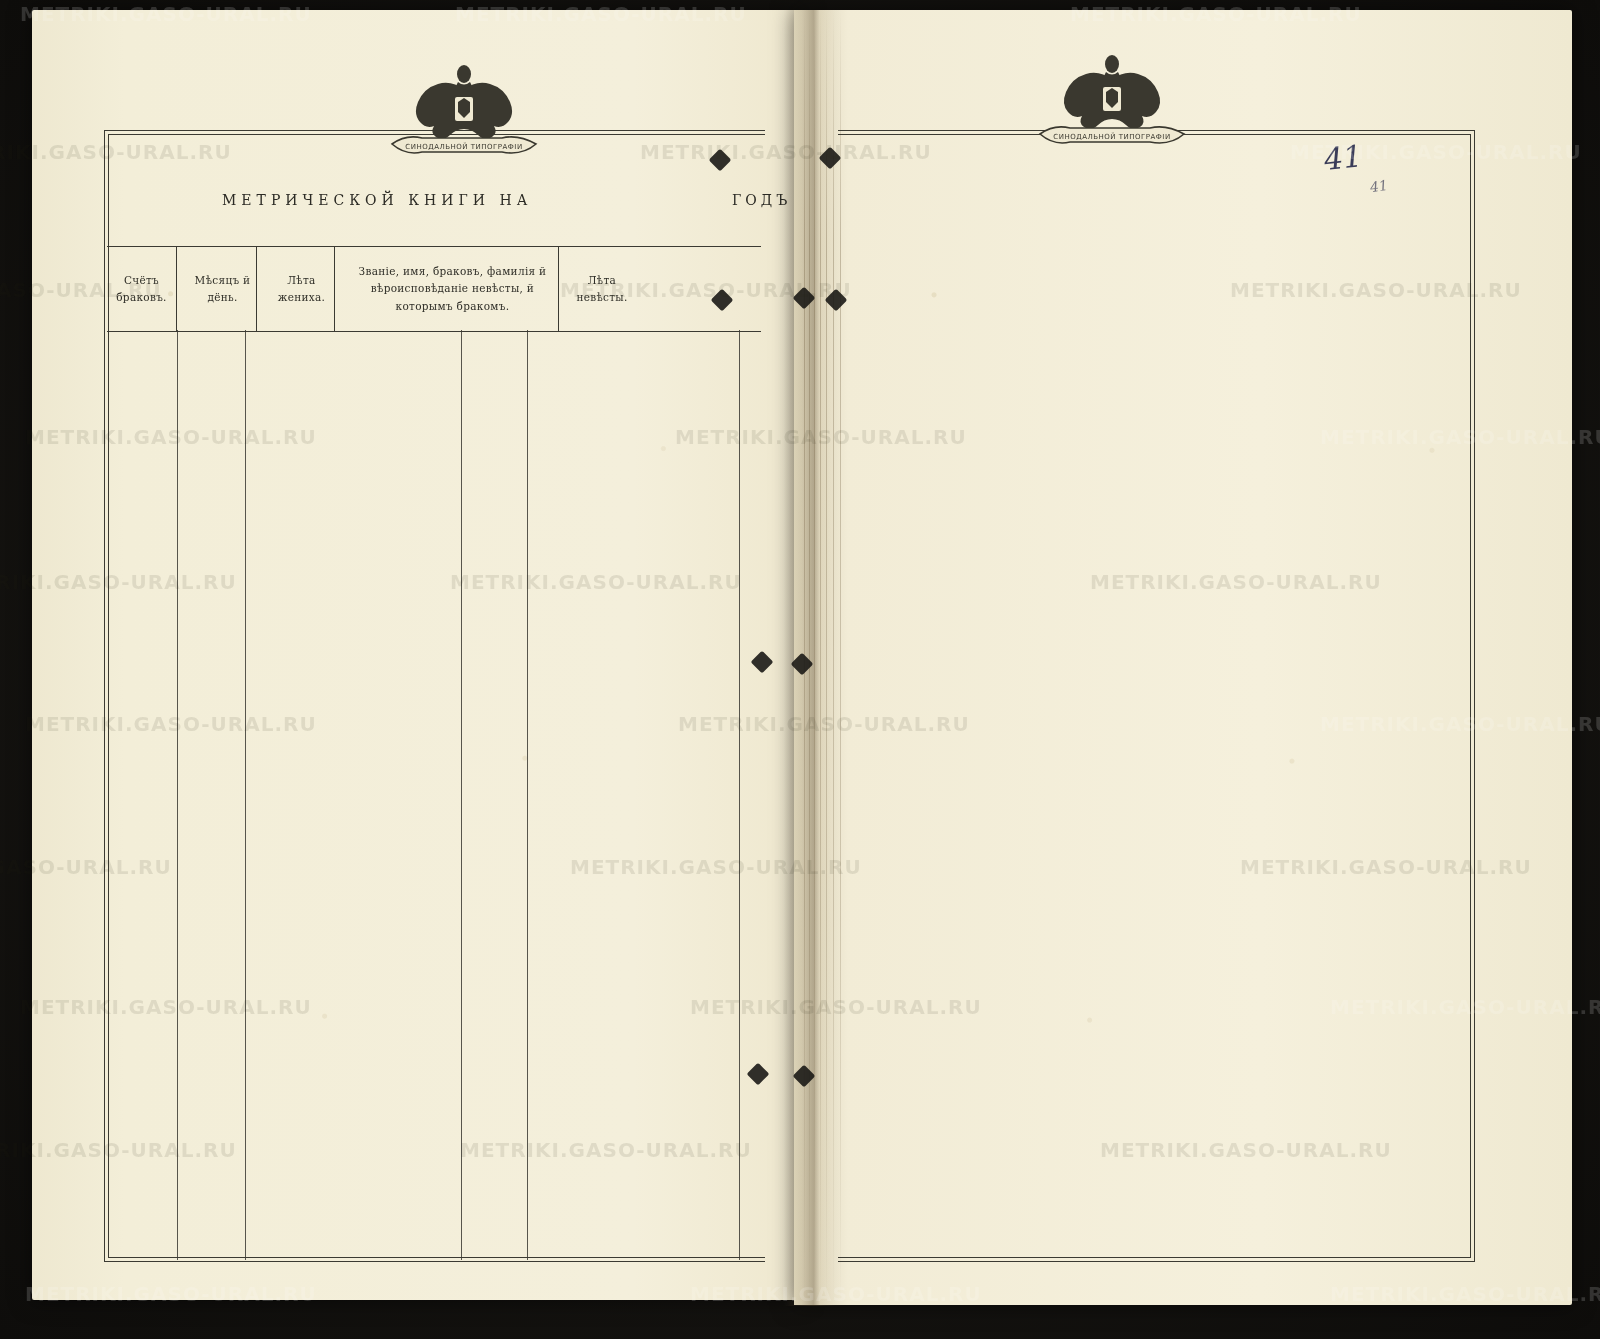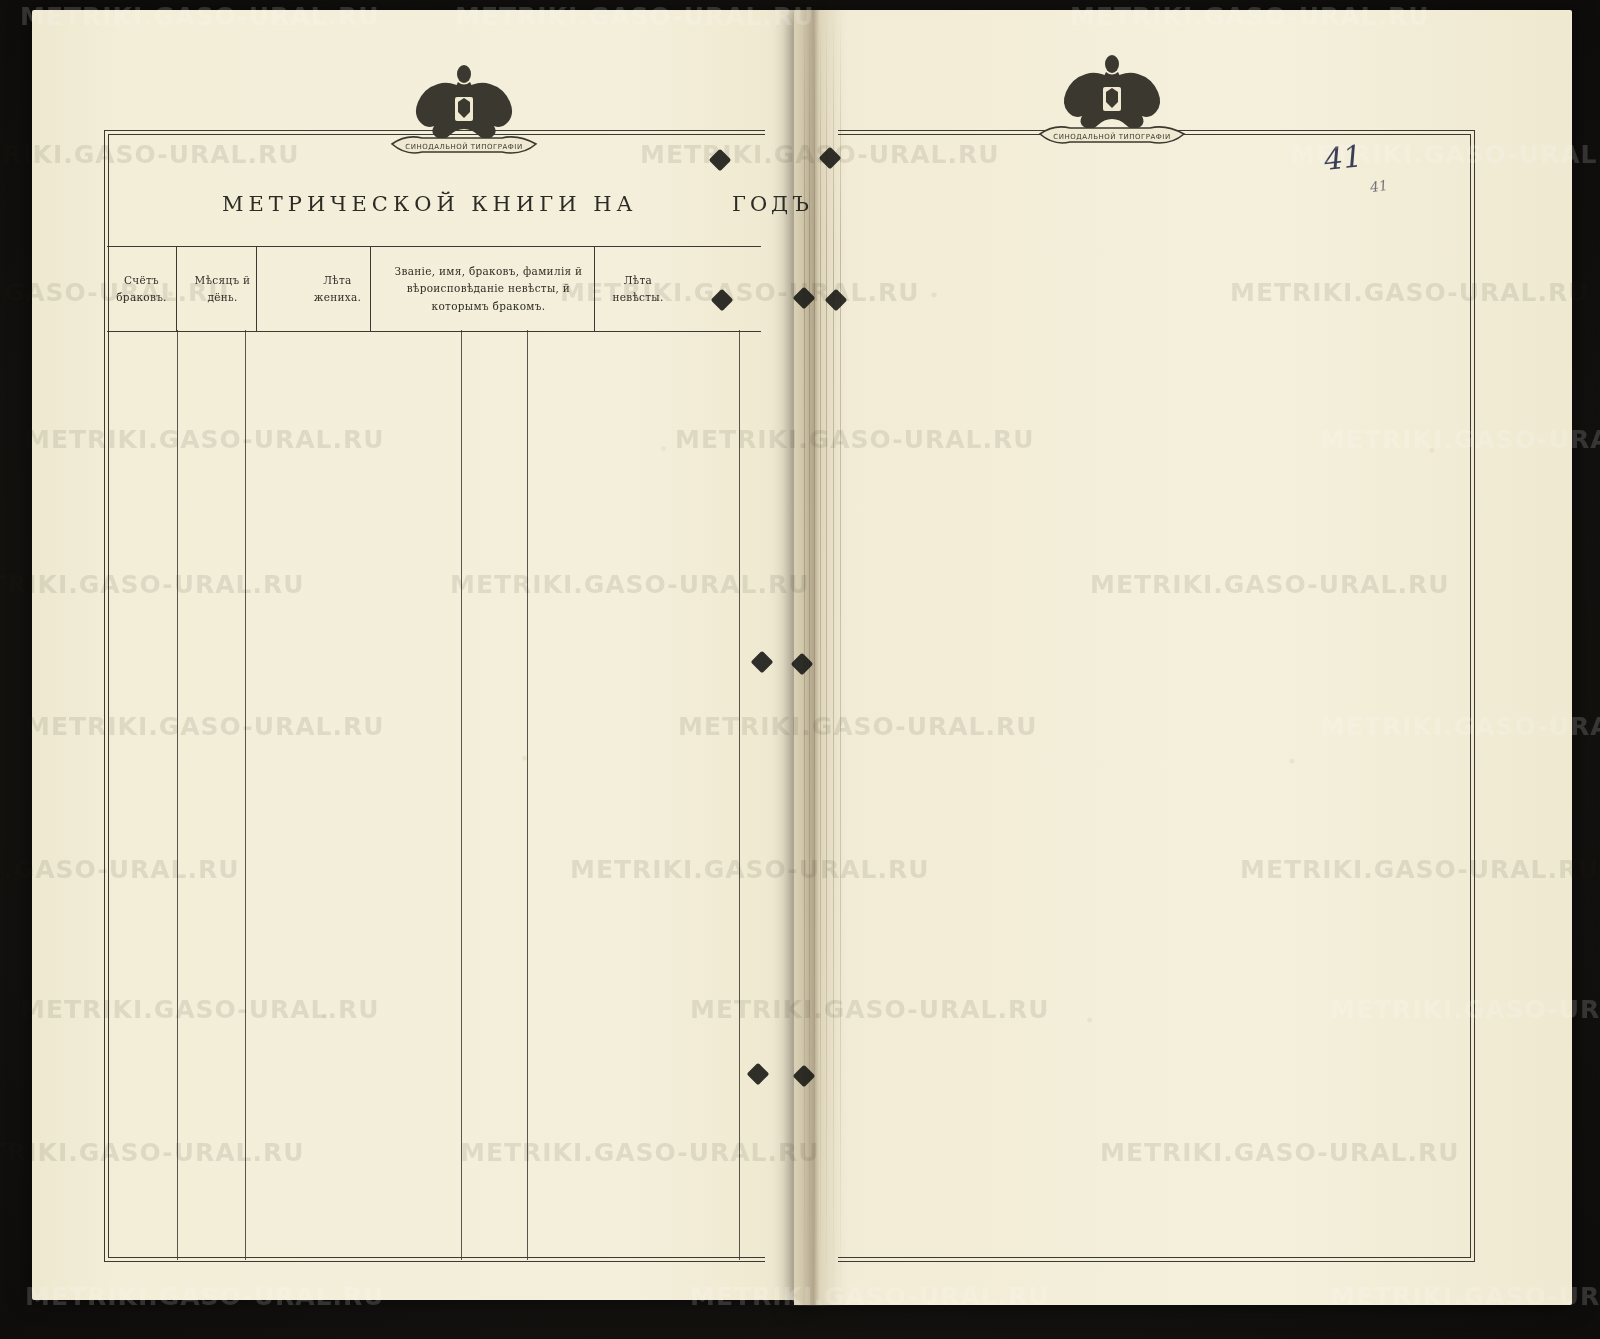--- a/index.html
+++ b/index.html
@@ -149,21 +149,21 @@
   .crest-right { left: 1000px; top: 32px; }
 
   
   .book-heading {
     position: absolute;
     left: 190px;
     top: 182px;
     width: 520px;
     color: #2c2b25;
     font-family: "DejaVu Serif", serif;
-    font-size: 21px;
+    font-size: 14px;
     letter-spacing: 5px;
     white-space: nowrap;
   }
   .book-heading .yr {
     position: absolute;
     left: 510px;
     top: 0;
     letter-spacing: 4px;
   }
 
@@ -189,21 +189,21 @@
     color: #2f2e27;
     font-size: 10.5px;
     line-height: 1.65;
     padding: 0 4px;
     letter-spacing: .3px;
   }
   .thead .cell:last-child { border-right: none; }
   .c1 { width: 70px; }
   .c2 { width: 68px; }
   .c3 { width: 216px; }
-  .c4 { width: 66px; margin-left: 36px; }
+  .c4 { width: 66px; }
   .c5 { width: 212px; }
   .c6 { width: 62px; }
 
   
   .colrules { position: absolute; left: 75px; top: 320px; width: 654px; height: 930px; }
   .colrules i {
     position: absolute;
     top: 0; bottom: 0;
     width: 1px;
     background: #3b3a32;
@@ -271,21 +271,21 @@
     position: absolute;
     inset: 0;
     pointer-events: none;
     overflow: hidden;
   }
   .wm span {
     position: absolute;
     color: rgba(255,255,255,0.16);
     font-family: "DejaVu Sans", sans-serif;
     font-weight: 700;
-    font-size: 25px;
+    font-size: 20px;
     letter-spacing: 1px;
     white-space: nowrap;
   }
   .wm span.dark { color: rgba(40,35,20,0.10); }
 </style>
 </head>
 <body>
 
 <div id="page">
   <div class="backdrop"></div>

